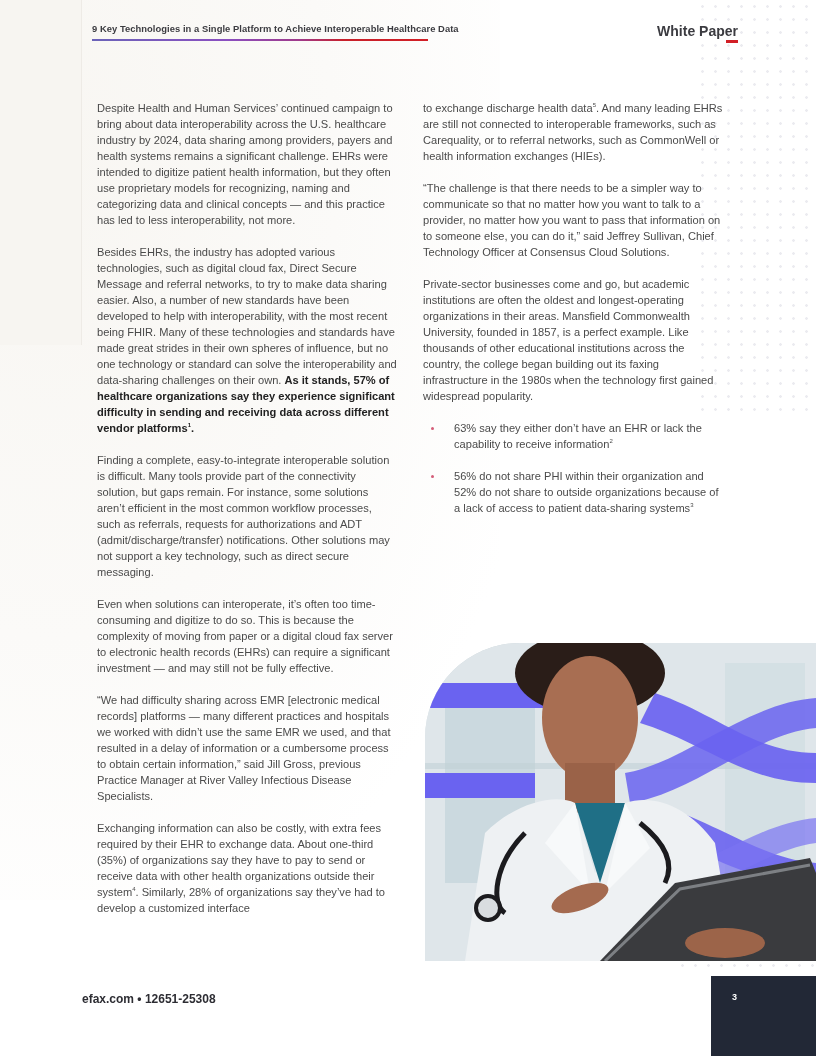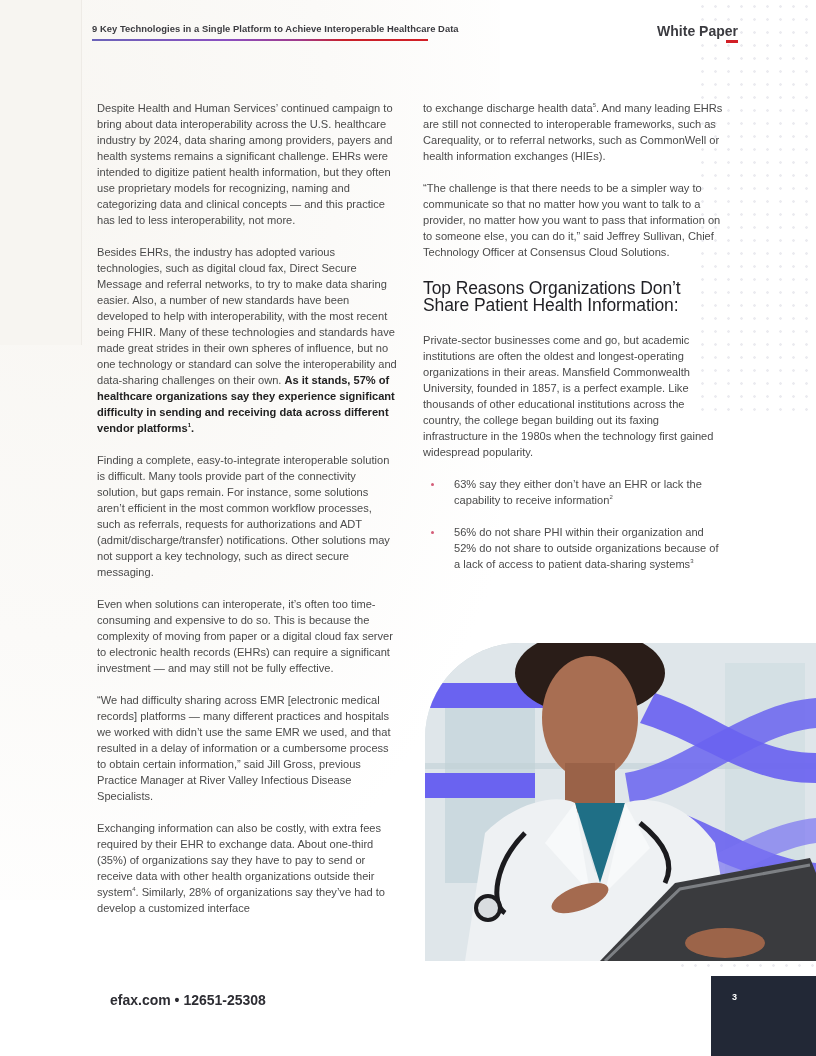--- a/index.html
+++ b/index.html
@@ -81,23 +81,22 @@
     .photo {
       position: absolute; left: 425px; top: 643px; width: 391px; height: 318px;
       border-top-left-radius: 95px;
       overflow: hidden;
       background: linear-gradient(180deg, #c9d3d8 0%, #dfe6ea 35%, #e9eef0 100%);
     }
     .photo svg { position: absolute; left: 0; top: 0; width: 391px; height: 318px; }
 
     
     .footer-left {
-      position: absolute; left: 82px; top: 992px; font-size: 14px; font-weight: bold; color: #2d2d33;
+      position: absolute; left: 82px; top: 992px; font-size: 12px; font-weight: bold; color: #2d2d33;
       white-space: nowrap;
-      margin-left: 28px;
     }
     .page-box {
       position: absolute; left: 711px; top: 976px; width: 105px; height: 80px; background: #222836;
     }
     .page-number {
       position: absolute; left: 21px; top: 16px; color: #ffffff; font-size: 9px; font-weight: bold;
     }
   </style>
 </head>
 <body>
@@ -111,29 +110,28 @@
   <div class="header-title">9 Key Technologies in a Single Platform to Achieve Interoperable Healthcare Data</div>
   <div class="header-underline"></div>
   <div class="header-label">White Paper</div>
   <div class="header-label-accent"></div>
 </header>
 
 <section class="col col-left">
   <p>Despite Health and Human Services’ continued campaign to bring about data interoperability across the U.S. healthcare industry by 2024, data sharing among providers, payers and health systems remains a significant challenge. EHRs were intended to digitize patient health information, but they often use proprietary models for recognizing, naming and categorizing data and clinical concepts — and this practice has led to less interoperability, not more.</p>
   <p><span>Besides EHRs, the industry has adopted various technologies, such as digital cloud fax, Direct Secure Message and referral networks, to try to make data sharing easier. Also, a number of new standards have been developed to help with interoperability, with the most recent being FHIR. Many of these technologies and standards have made great strides in their own spheres of influence, but no one technology or standard can solve the interoperability and data-sharing challenges on their own. </span><b><span>As it stands, 57% of healthcare organizations say they experience significant difficulty in sending and receiving data across different vendor platforms</span><sup>1</sup><span>.</span></b></p>
   <p>Finding a complete, easy-to-integrate interoperable solution is difficult. Many tools provide part of the connectivity solution, but gaps remain. For instance, some solutions aren’t efficient in the most common workflow processes, such as referrals, requests for authorizations and ADT (admit/discharge/transfer) notifications. Other solutions may not support a key technology, such as direct secure messaging.</p>
-  <p>Even when solutions can interoperate, it’s often too time-consuming and expensive to do so. This is because the complexity of moving from paper or a digital cloud fax server to electronic health records (EHRs) can require a significant investment — and may still not be fully effective.</p>
+  <p>Even when solutions can interoperate, it’s often too time-consuming and digitize to do so. This is because the complexity of moving from paper or a digital cloud fax server to electronic health records (EHRs) can require a significant investment — and may still not be fully effective.</p>
   <p>“We had difficulty sharing across EMR [electronic medical records] platforms — many different practices and hospitals we worked with didn’t use the same EMR we used, and that resulted in a delay of information or a cumbersome process to obtain certain information,” said Jill Gross, previous Practice Manager at River Valley Infectious Disease Specialists.</p>
   <p><span>Exchanging information can also be costly, with extra fees required by their EHR to exchange data. About one-third (35%) of organizations say they have to pay to send or receive data with other health organizations outside their system</span><sup>4</sup><span>. Similarly, 28% of organizations say they’ve had to develop a customized interface</span></p>
 </section>
 
 <section class="col col-right">
   <p><span>to exchange discharge health data</span><sup>5</sup><span>. And many leading EHRs are still not connected to interoperable frameworks, such as Carequality, or to referral networks, such as CommonWell or health information exchanges (HIEs).</span></p>
   <p>“The challenge is that there needs to be a simpler way to communicate so that no matter how you want to talk to a provider, no matter how you want to pass that information on to someone else, you can do it,” said Jeffrey Sullivan, Chief Technology Officer at Consensus Cloud Solutions.</p>
-  <h2 class="section-heading">Top Reasons Organizations Don’t Share Patient Health Information:</h2>
   <p>Private-sector businesses come and go, but academic institutions are often the oldest and longest-operating organizations in their areas. Mansfield Commonwealth University, founded in 1857, is a perfect example. Like thousands of other educational institutions across the country, the college began building out its faxing infrastructure in the 1980s when the technology first gained widespread popularity.</p>
   <ul class="bullets">
     <li><span>63% say they either don’t have an EHR or lack the capability to receive information</span><sup>2</sup></li>
     <li><span>56% do not share PHI within their organization and 52% do not share to outside organizations because of a lack of access to patient data-sharing systems</span><sup>3</sup></li>
   </ul>
 </section>
 
 <figure class="photo">
   <svg viewBox="0 0 391 318">
 

